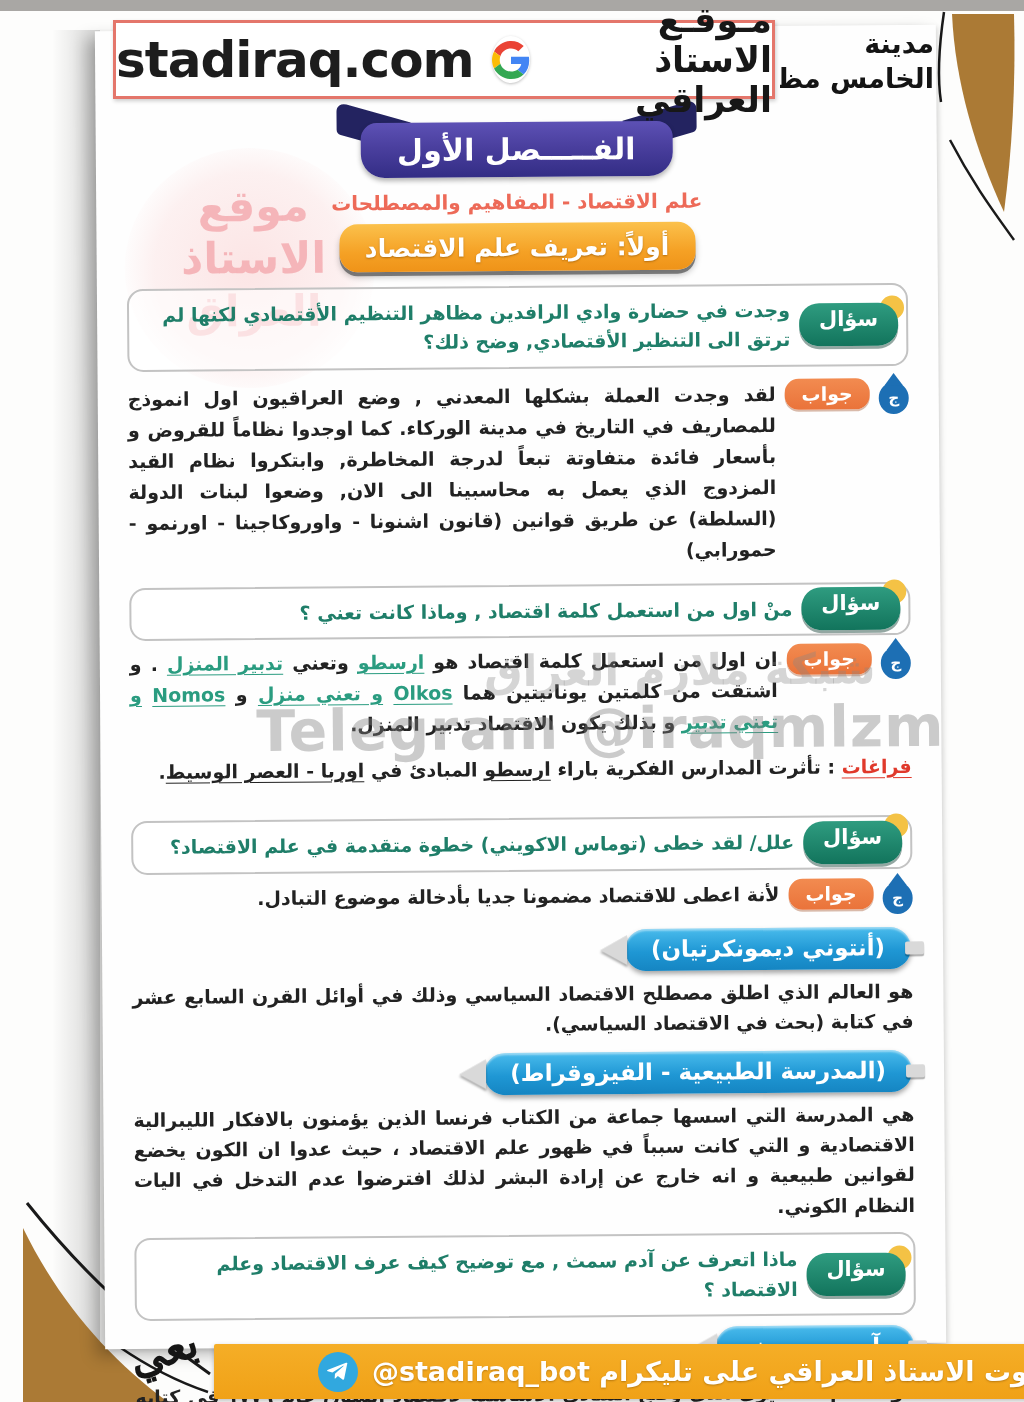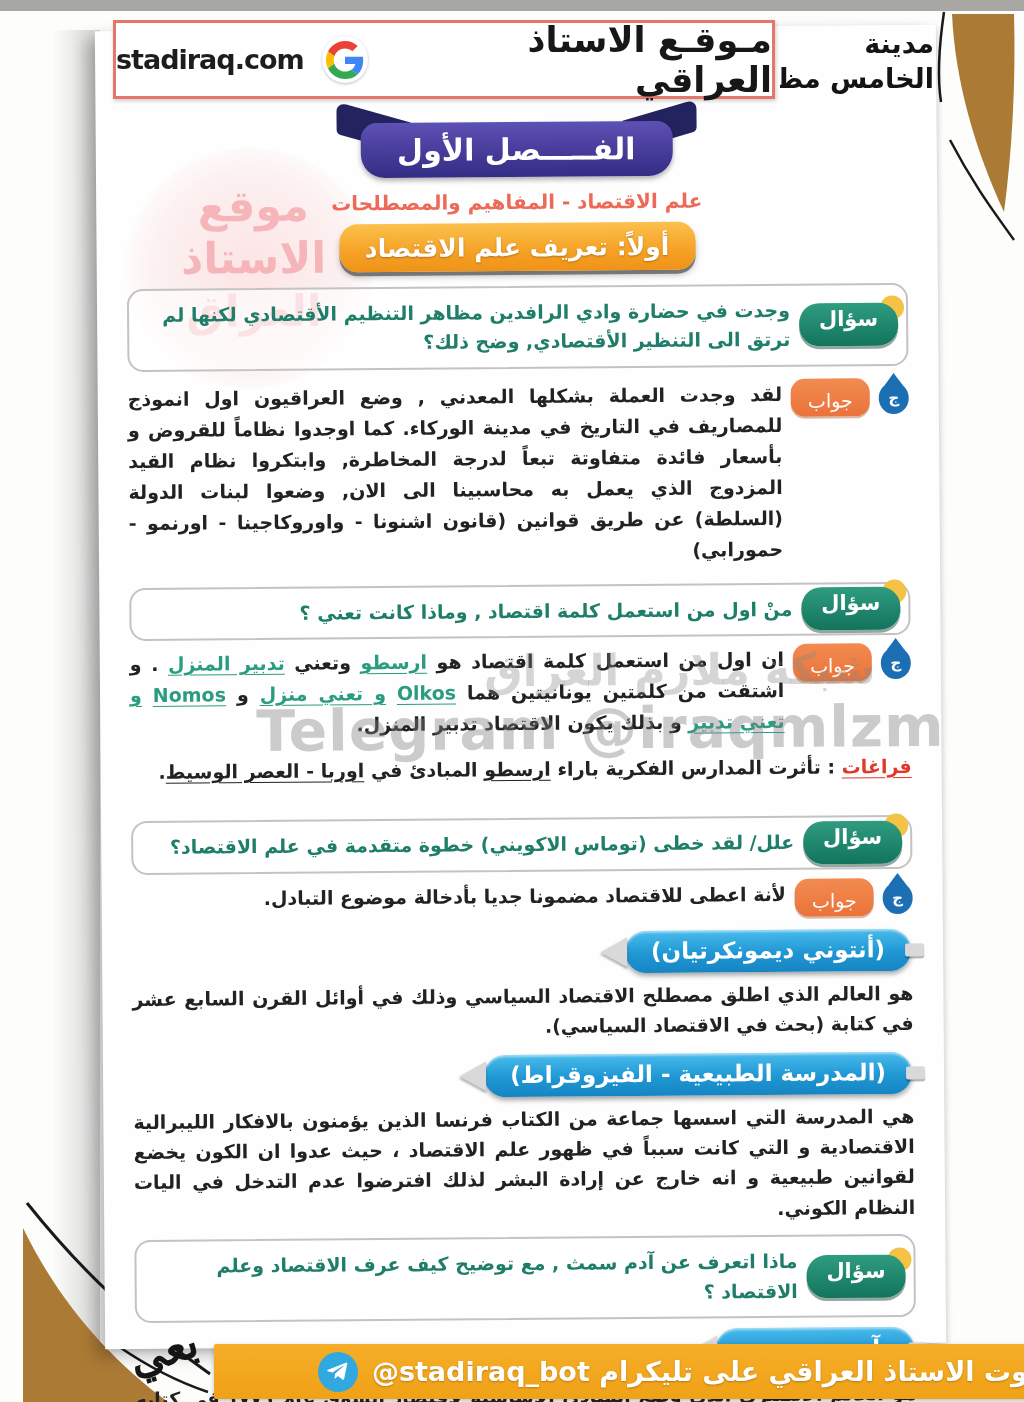--- a/index.html
+++ b/index.html
@@ -39,21 +39,21 @@
   .wm-callig { position:absolute; left:128px; top:1325px; z-index:4; font-family:"DejaVu Serif", serif;
     font-size:44px; font-weight:bold; color:#151515; transform:rotate(-18deg); pointer-events:none; }
 
   
   .site-banner {
     position:absolute; left:113px; top:20px; width:662px; height:79px; z-index:8;
     background:#ffffff; border:3px solid #e4766b;
     display:flex; flex-direction:row; align-items:center; justify-content:center; gap:18px;
     box-shadow:1px 2px 4px rgba(0,0,0,0.2);
   }
-  .site-url { font-size:27px; font-weight:bold; color:#1d1d1d; letter-spacing:-1px; }
+  .site-url { font-size:50px; font-weight:bold; color:#1d1d1d; letter-spacing:-1px; }
   .google-g { width:47px; height:47px; border-radius:50%; background:#fff; display:flex; align-items:center; justify-content:center;
     box-shadow:0 1px 3px rgba(0,0,0,0.25); }
   .site-label { font-size:35px; font-weight:bold; color:#171717; direction:rtl; }
 
   .grade-label { position:absolute; left:780px; top:26px; width:154px; z-index:7;
     direction:rtl; text-align:right; font-size:27px; font-weight:bold; color:#141414; line-height:1.3;
     white-space:nowrap; overflow:hidden; }
 
   
   .ribbon { position:relative; width:312px; height:55px; margin:0 auto;
@@ -90,21 +90,21 @@
   
   .a-row { display:flex; align-items:flex-start; gap:9px; margin-top:12px; }
   .drop { position:relative; width:30px; height:32px; margin-top:4px; flex:0 0 auto;
     background:#1d6fb4; border-radius:50%;
     display:flex; align-items:center; justify-content:center;
     color:#fff; font-size:15px; font-weight:bold; }
   .drop::before { content:''; position:absolute; top:-9px; left:50%; transform:translateX(-50%);
     width:0; height:0; border-left:9px solid transparent; border-right:9px solid transparent;
     border-bottom:12px solid #1d6fb4; }
   .a-badge { flex:0 0 auto; background:linear-gradient(180deg,#f28b50,#ea733a); border-radius:14px;
-    padding:11px 17px 5px; color:#fff; font-size:19px; font-weight:normal;
+    padding:4px 17px 5px; color:#fff; font-size:19px; font-weight:bold;
     box-shadow:0 2px 0 rgba(150,60,15,0.35); }
   .a-text { flex:1; color:#222; font-size:19px; font-weight:bold; line-height:1.63; text-align:justify; }
   .u-green { color:#2a9c80; text-decoration:underline; text-underline-offset:4px; }
   .u-dark { color:#222; text-decoration:underline; text-underline-offset:4px; }
   .u-red { color:#e0392b; text-decoration:underline; text-underline-offset:4px; }
 
   .fill-line { margin-top:15px; text-align:right; font-size:19px; font-weight:bold; color:#222; line-height:1.6; }
   .q3-gap { margin-top:34px; }
 
   

